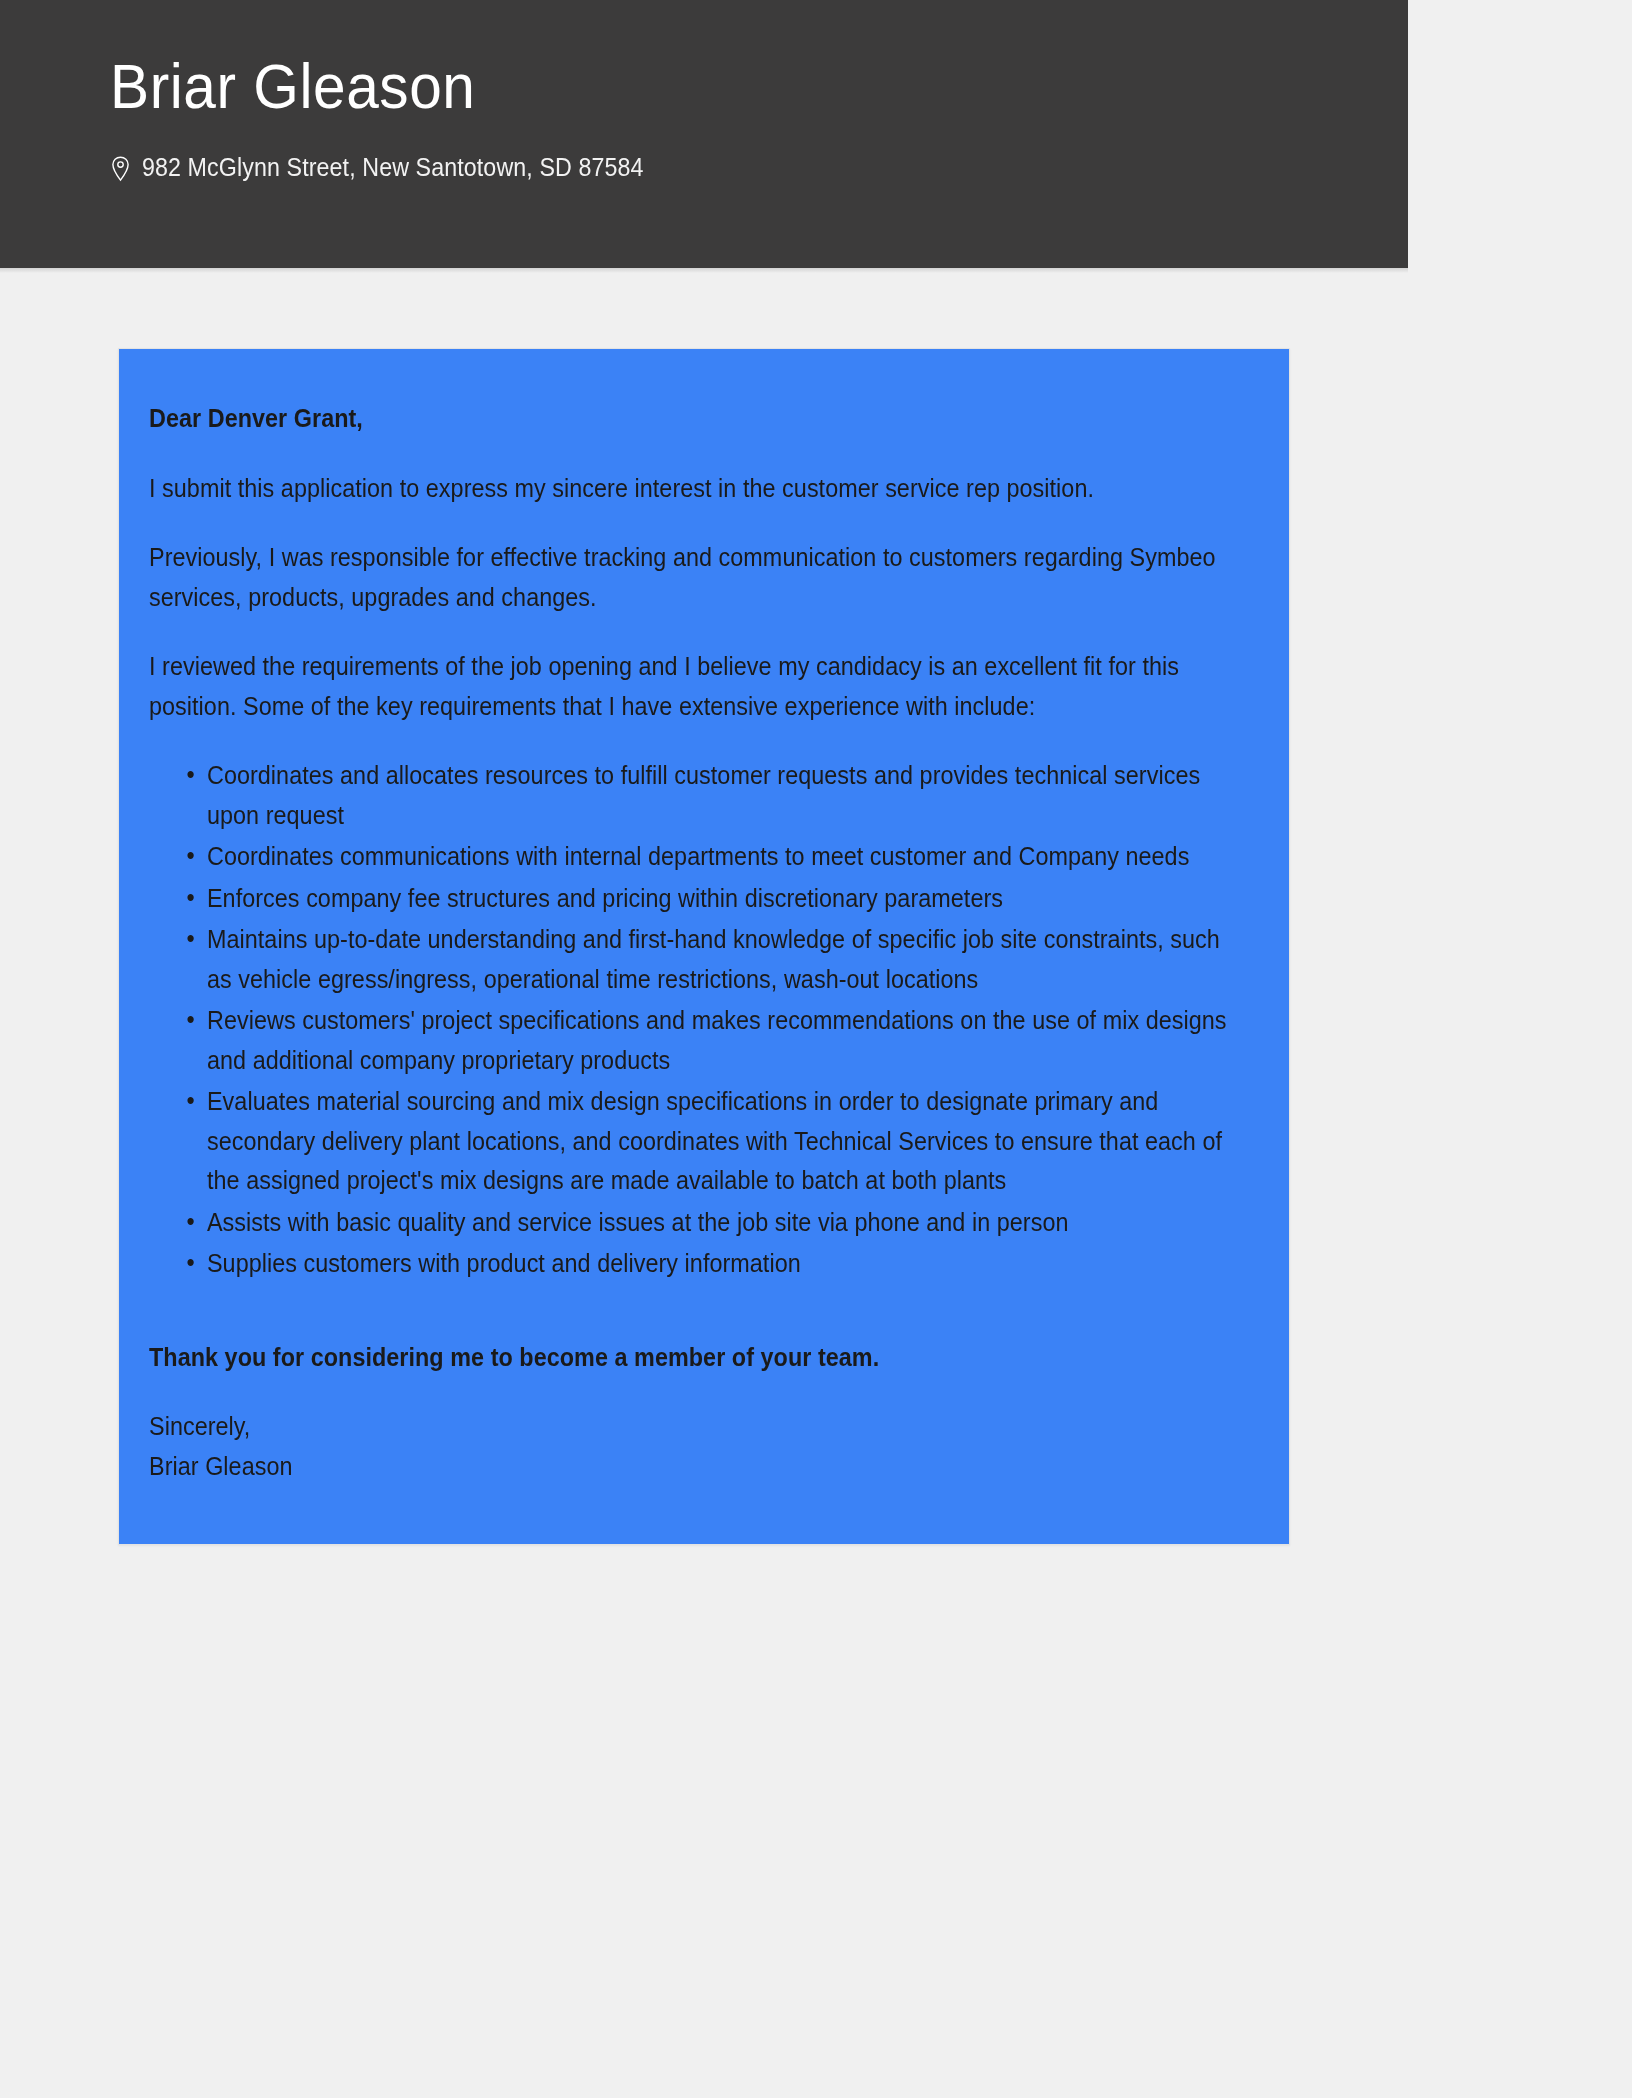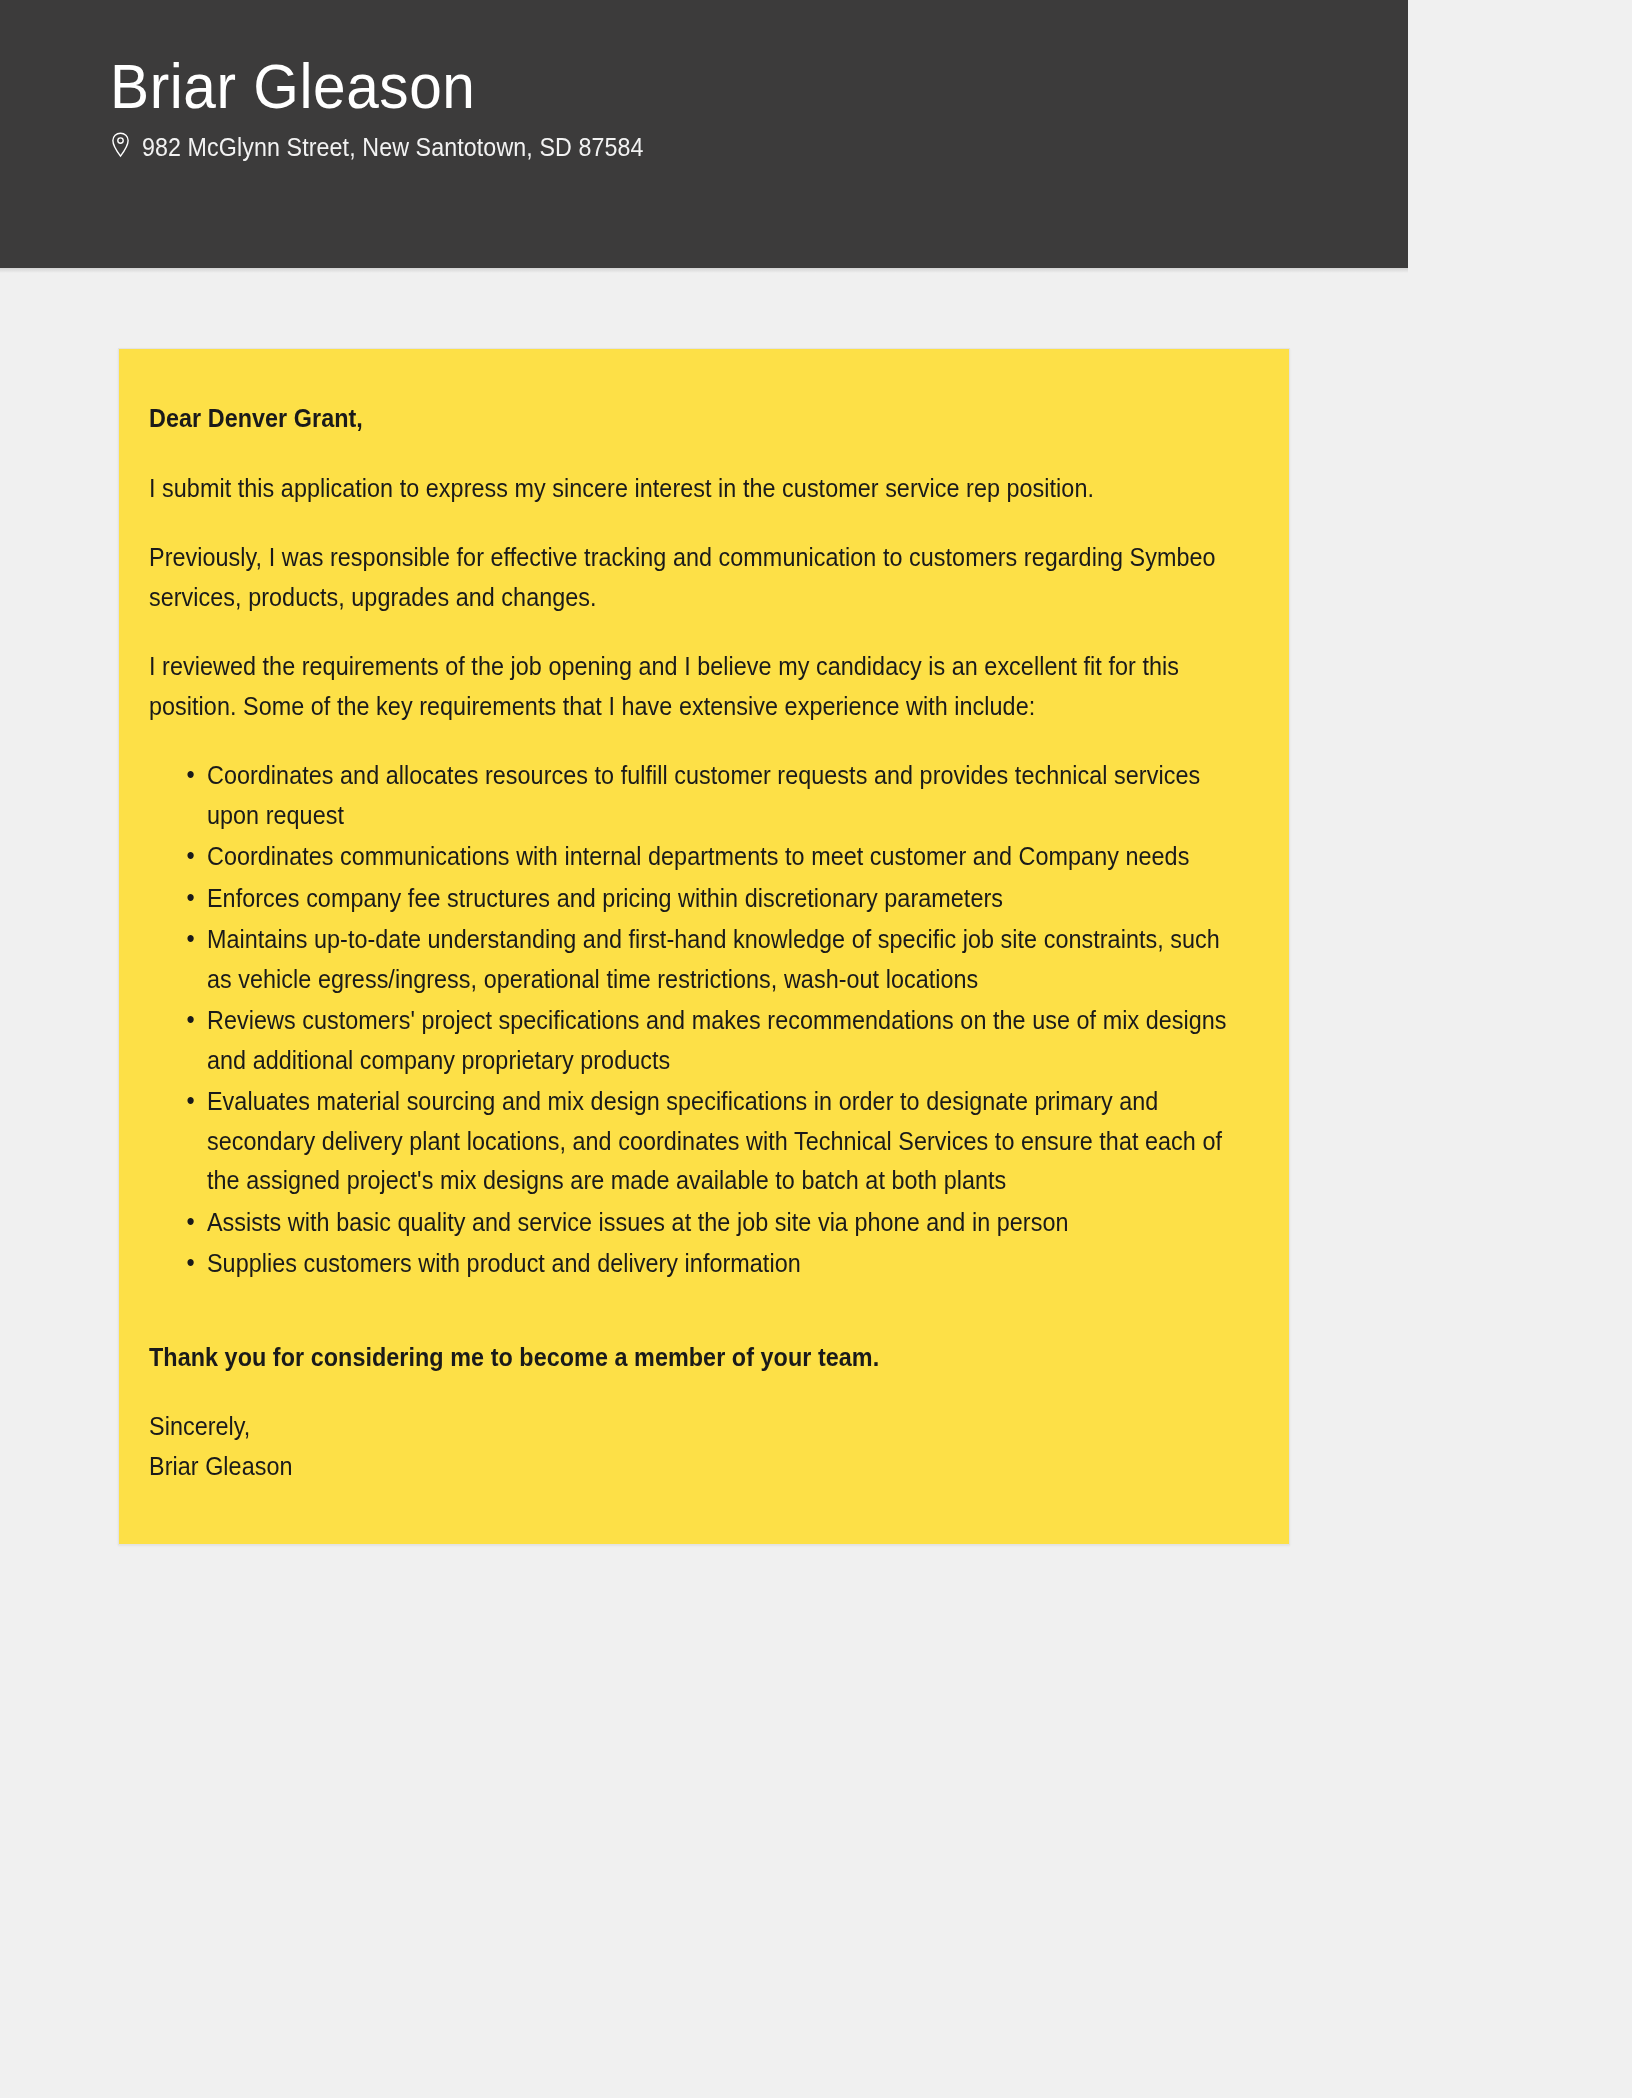--- a/index.html
+++ b/index.html
@@ -48,23 +48,23 @@
     letter-spacing: 0.6px;
     margin: 0 0 6px 0;
     font-stretch: condensed;
     transform: scaleX(0.93);
     transform-origin: left center;
     white-space: nowrap;
   }
 
   .contact-row {
     display: flex;
-    align-items: flex-start;
+    align-items: flex-end;
     gap: 11px;
-    margin-top: 12px;
+    margin-top: 32px;
   }
   .pin-icon {
     display: inline-flex;
     align-items: center;
     justify-content: center;
     width: 21px;
     height: 26px;
     flex: 0 0 auto;
   }
   .pin-icon svg { display: block; }
@@ -79,21 +79,21 @@
     transform-origin: left center;
     white-space: nowrap;
   }
 
   
   .card-wrap {
     padding: 80px 118px 0 118px;
     box-sizing: border-box;
   }
   .letter-card {
-    background: #fde047;
+    background: #3b82f6;
     border: 1px solid #e3e3e3;
     box-shadow: 0 1px 2px rgba(0,0,0,0.06);
     box-sizing: border-box;
     padding: 50px 42px 58px 30px;
   }
 
   .letter-body {
     color: #1a1a1a;
     font-size: 25px;
     line-height: 1.58;

